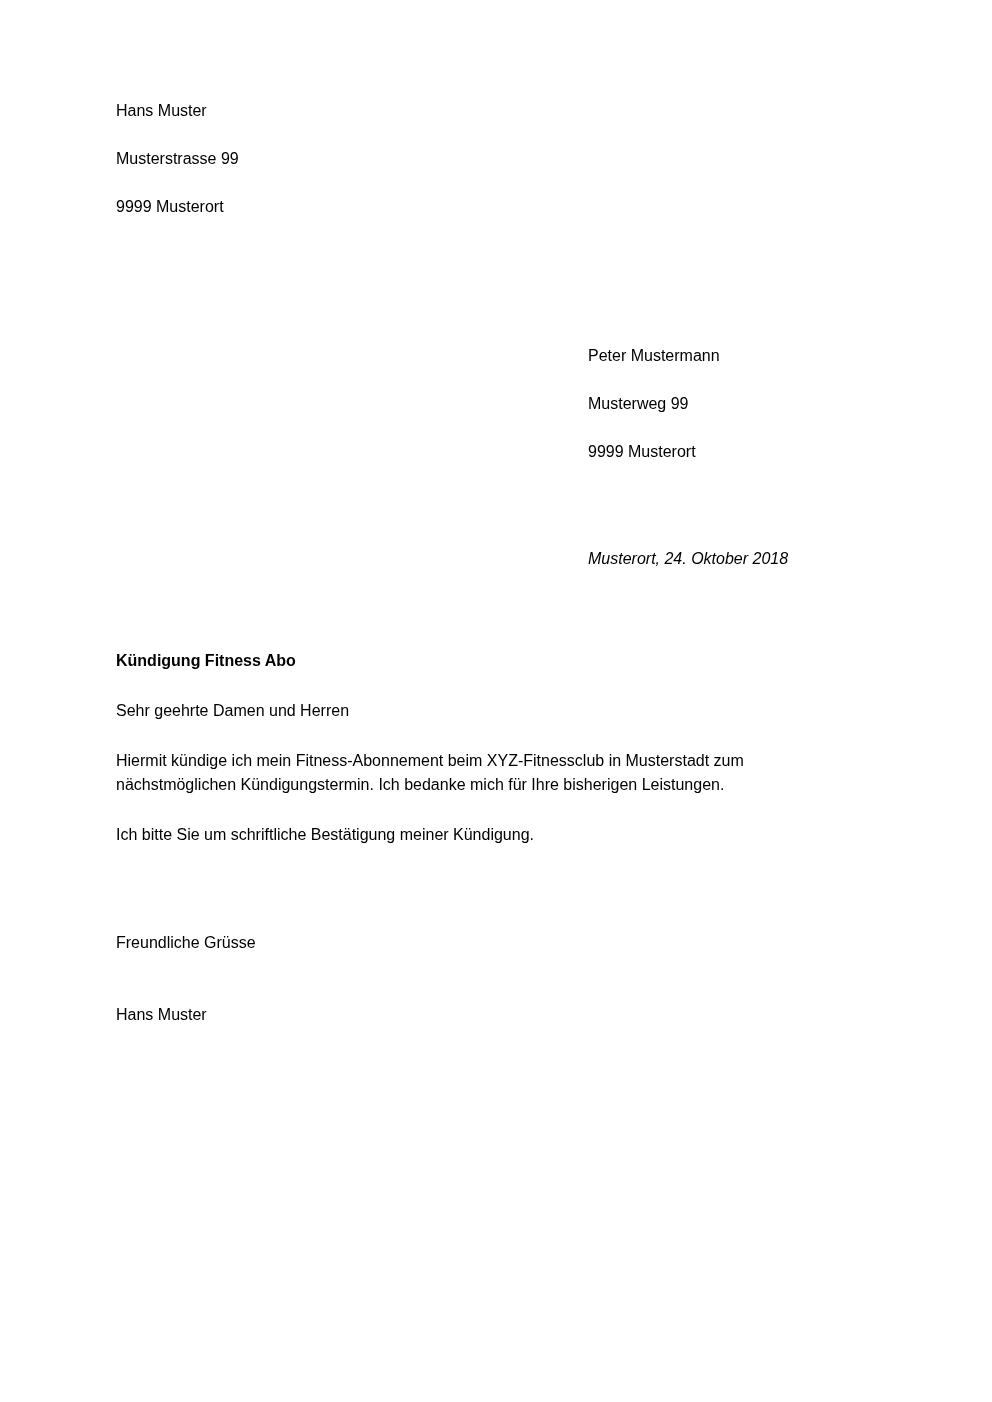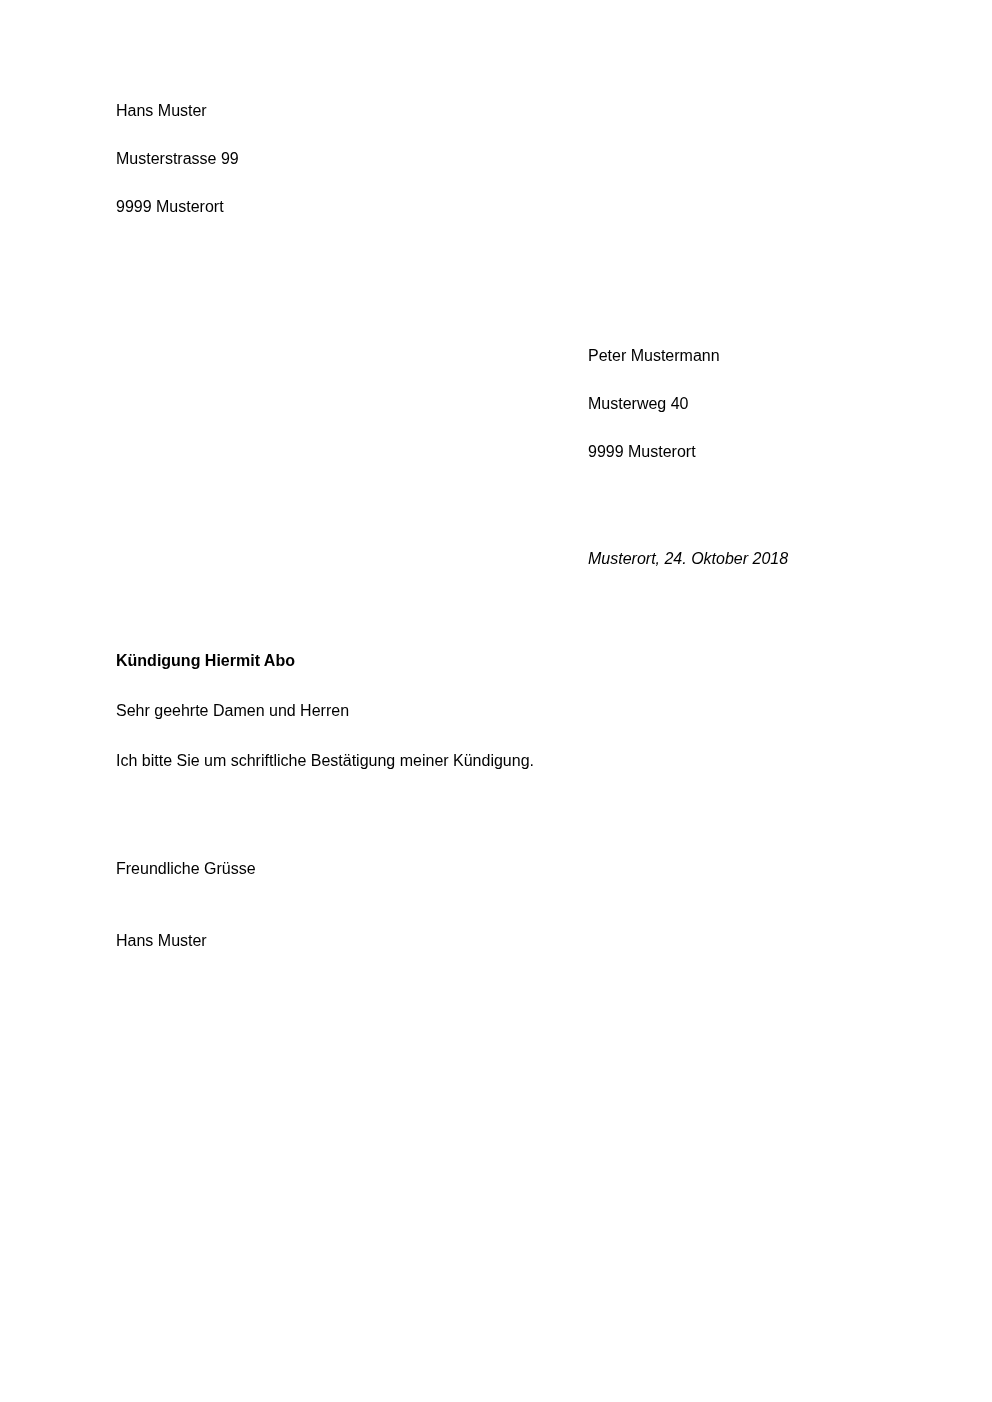--- a/index.html
+++ b/index.html
@@ -63,30 +63,31 @@
 <div class="page">
 
   <div class="sender-block block">
     <span class="address-line">Hans Muster</span>
     <span class="address-line">Musterstrasse 99</span>
     <span class="address-line">9999 Musterort</span>
   </div>
 
   <div class="recipient-block block">
     <span class="address-line">Peter Mustermann</span>
-    <span class="address-line">Musterweg 40</span>
+    <span class="address-line">Musterweg 99</span>
     <span class="address-line">9999 Musterort</span>
   </div>
 
   <div class="date-line">Musterort, 24. Oktober 2018</div>
 
-  <div class="subject-line">Kündigung Hiermit Abo</div>
+  <div class="subject-line">Kündigung Fitness Abo</div>
 
   <div class="salutation">Sehr geehrte Damen und Herren</div>
 
+  <div class="paragraph">Hiermit kündige ich mein Fitness-Abonnement beim XYZ-Fitnessclub in Musterstadt zum nächstmöglichen Kündigungstermin. Ich bedanke mich für Ihre bisherigen Leistungen.</div>
 
   <div class="paragraph">Ich bitte Sie um schriftliche Bestätigung meiner Kündigung.</div>
 
   <div class="closing">Freundliche Grüsse</div>
 
   <div class="signature-name">Hans Muster</div>
 
 </div>
 
 </body></html>

